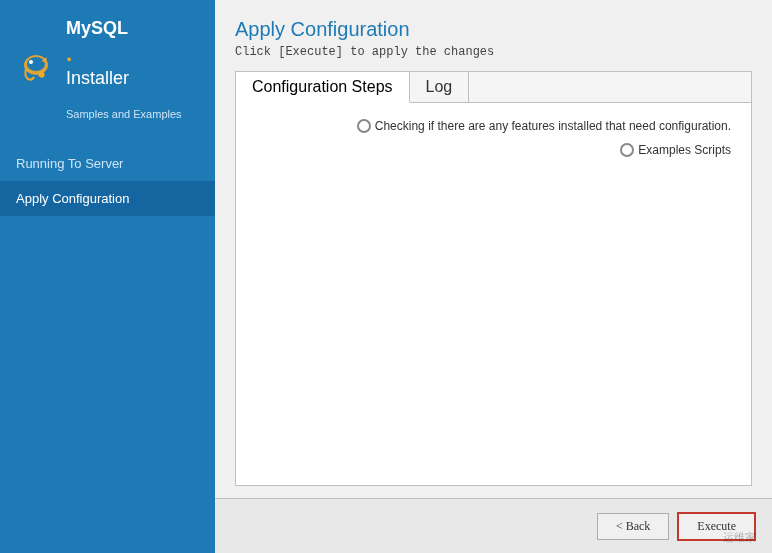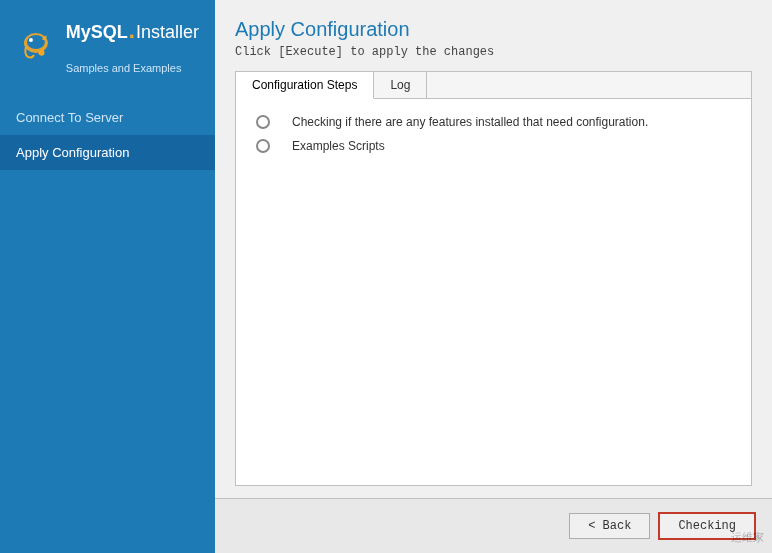--- a/index.html
+++ b/index.html
@@ -47,20 +47,21 @@
     }
 
     .sidebar-brand {
       font-size: 18px;
       font-weight: bold;
       color: white;
       line-height: 1.2;
       display: flex;
       align-items: baseline;
       gap: 1px;
+      flex-direction: column;
     }
 
     .brand-mysql {
       color: white;
       font-weight: bold;
     }
 
     .brand-dot {
       color: #f5a623;
       font-size: 22px;
@@ -137,21 +138,21 @@
     }
 
     .tabs-header {
       display: flex;
       border-bottom: 1px solid #c0c0c0;
       background: #f5f5f5;
     }
 
     .tab {
       padding: 6px 16px;
-      font-size: 12px;
+      font-size: 16px;
       cursor: pointer;
       border-right: 1px solid #c0c0c0;
       color: #333;
     }
 
     .tab.active {
       background: white;
       border-bottom: 1px solid white;
       margin-bottom: -1px;
       font-weight: 500;
@@ -159,22 +160,23 @@
     }
 
     .tabs-content {
       padding: 16px 20px;
       flex: 1;
     }
 
     .config-step {
       display: flex;
       align-items: center;
-      gap: 22px;
+      gap: 4px;
       margin-bottom: 10px;
+      justify-content: flex-end;
     }
 
     .step-radio {
       width: 14px;
       height: 14px;
       border-radius: 50%;
       border: 2px solid #888;
       background: white;
       flex-shrink: 0;
       display: inline-block;
@@ -197,35 +199,35 @@
       gap: 8px;
     }
 
     .btn {
       padding: 5px 18px;
       font-size: 12px;
       cursor: pointer;
       border: 1px solid #adadad;
       background: #f0f0f0;
       color: #333;
-      font-family: Liberation Mono, monospace;
+      font-family: Liberation Serif, serif;
       min-width: 70px;
     }
 
     .btn-execute {
       background: #f0f0f0;
       border: 2px solid #c0392b;
       font-weight: 500;
     }
 
     
     .watermark {
       position: absolute;
       bottom: 8px;
-      right: 8px;
+      right: 16px;
       font-size: 11px;
       color: rgba(0,0,0,0.3);
       pointer-events: none;
     }
   </style>
 </head>
 <body>
 
 <div class="app-container">
 
@@ -244,21 +246,21 @@
           <span class="brand-mysql">MySQL</span>
             <span class="brand-dot">.</span>
             <span class="brand-installer"> Installer</span>
         </div>
         <div class="sidebar-subtitle">Samples and Examples</div>
       </div>
     </div>
 
     <div class="sidebar-nav">
       <div class="sidebar-item">
-        <span>Connect To Server</span>
+        <span>Running To Server</span>
       </div>
       <div class="sidebar-item active">
         <span>Apply Configuration</span>
       </div>
     </div>
   </div>
 
   <div class="main-content">
     <div class="content-area">
       <div class="page-title">Apply Configuration</div>
@@ -282,18 +284,18 @@
           <div class="config-step">
             <span class="step-radio"></span>
             <span class="step-label">Examples Scripts</span>
           </div>
         </div>
       </div>
     </div>
 
     <div class="footer">
       <button class="btn">&lt; Back</button>
-      <button class="btn btn-execute">Checking</button>
+      <button class="btn btn-execute">Execute</button>
     </div>
   </div>
 </div>
 
 <div class="watermark">运维家</div>
 
 </body></html>

